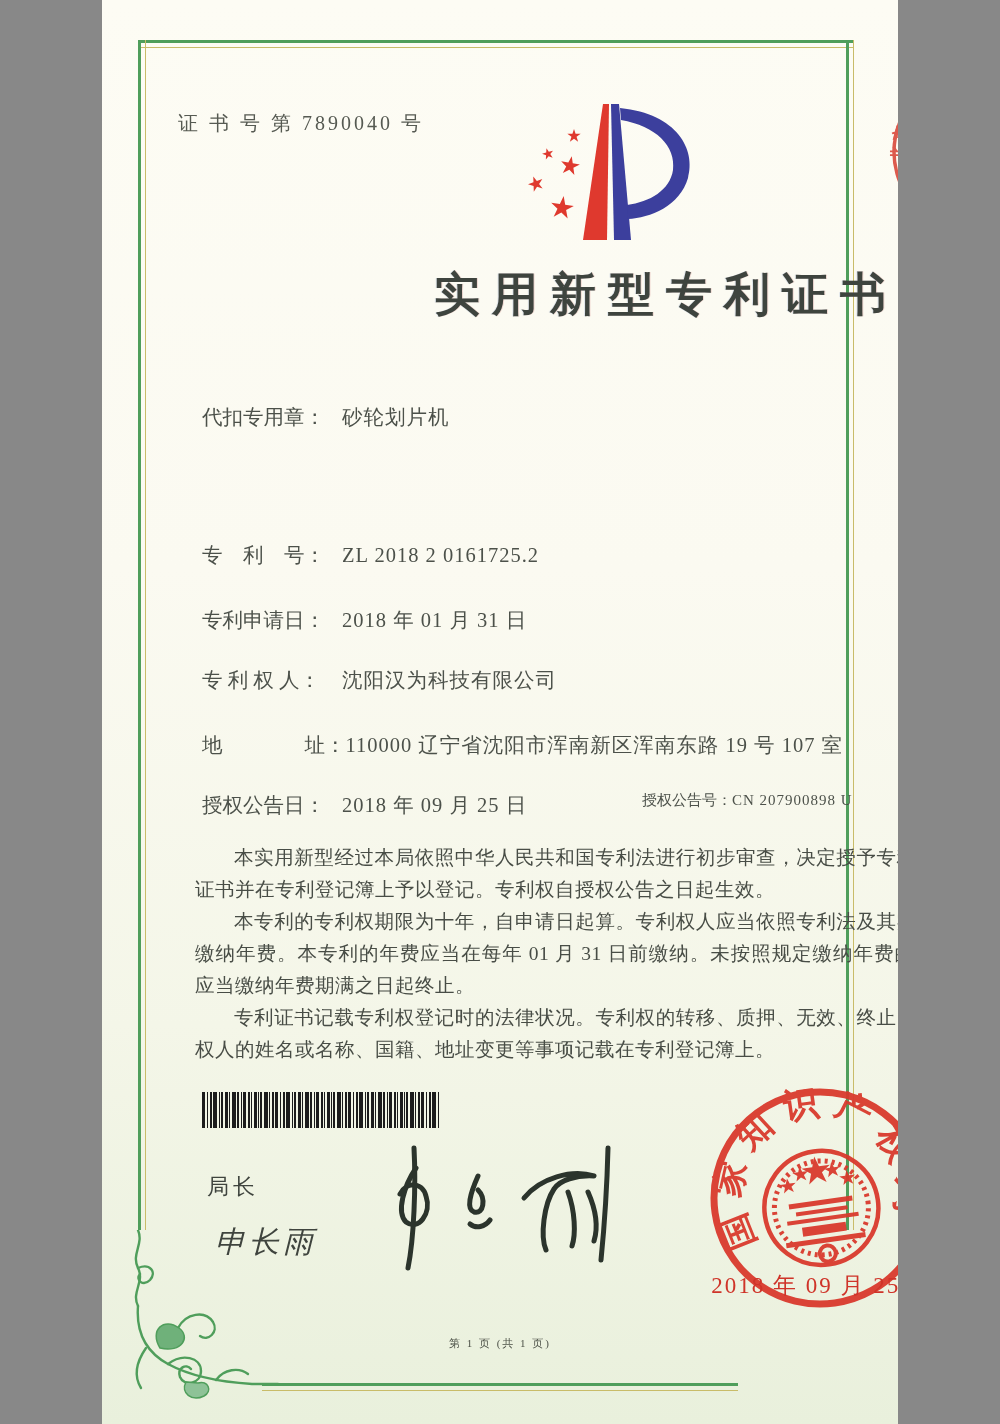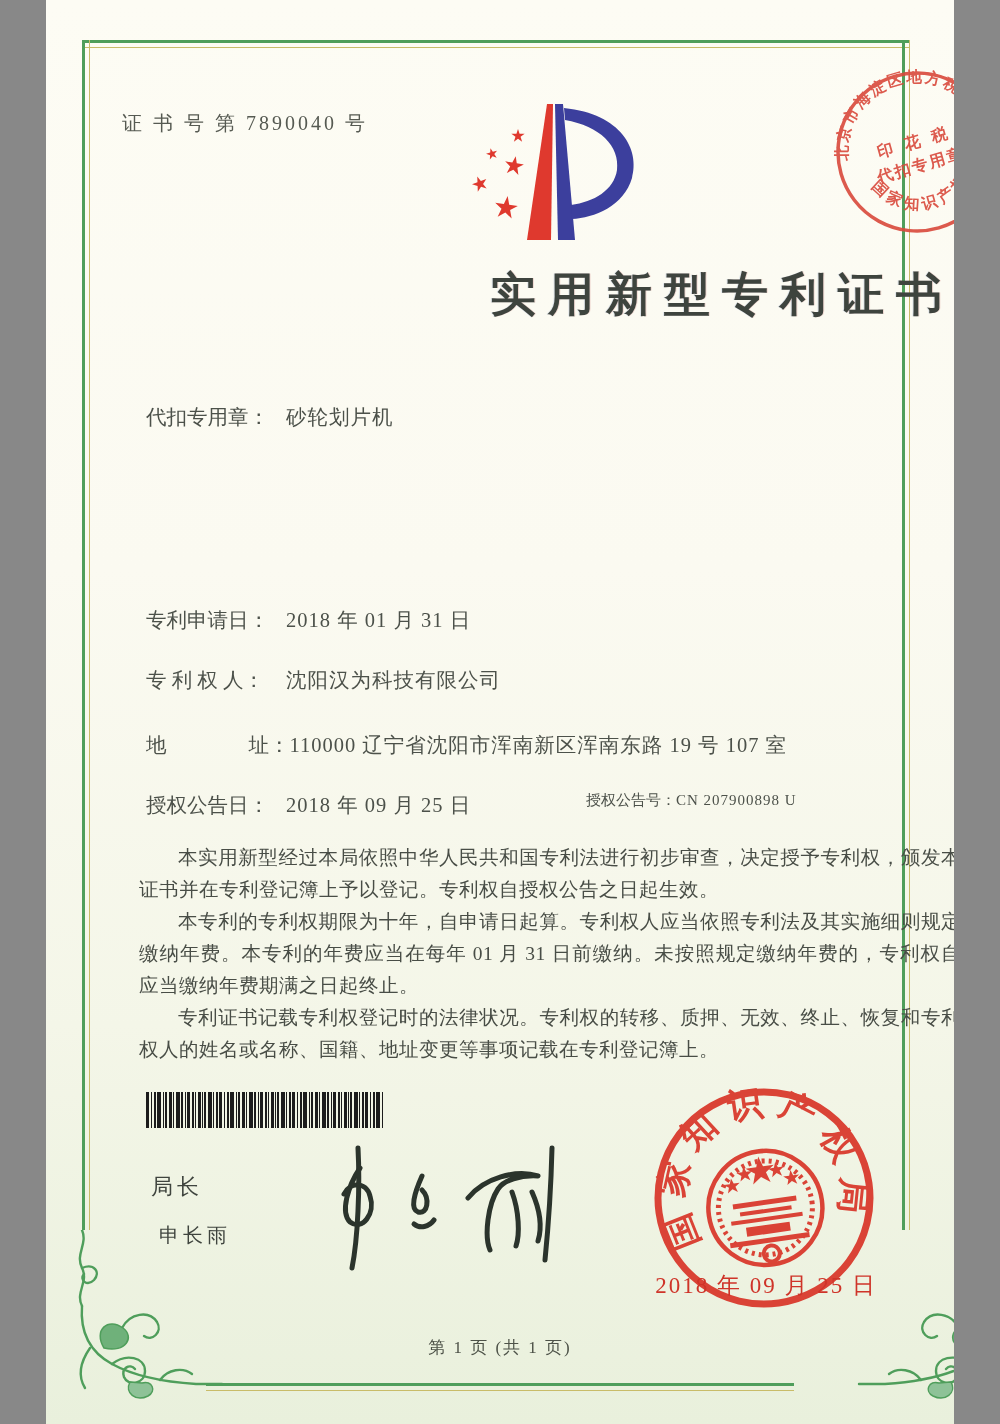--- a/index.html
+++ b/index.html
@@ -1,17 +1,17 @@
 <!DOCTYPE html>
 <html><head>
 <meta charset="utf-8">
 <style>
   html,body{margin:0;padding:0;background:#888;}
   .page{
-    position:relative;width:908px;height:1424px;margin:0 auto;overflow:hidden;
+    position:relative;width:796px;height:1424px;margin:0 auto;overflow:hidden;
     background:linear-gradient(180deg,#fdfcf4 0%,#fbfaf1 40%,#f4f6e8 72%,#e9f0dc 100%);
     font-family:"Liberation Serif","DejaVu Serif",serif;
   }
   
   .b-top{position:absolute;left:36px;right:44px;top:40px;height:4px;
     border-top:3px solid #4f9e5b;border-bottom:1px solid #c9bc69;}
   .b-left{position:absolute;left:36px;top:40px;bottom:194px;width:4px;
     border-left:3px solid #4f9e5b;border-right:1px solid #c9bc69;}
   .b-right{position:absolute;right:44px;top:40px;bottom:194px;width:4px;
     border-left:3px solid #4f9e5b;border-right:1px solid #c9bc69;}
@@ -31,26 +31,26 @@
   .flabel{display:inline-block;min-width:140px;}
   .fvalue{letter-spacing:1px;}
   .grant-no{position:absolute;left:540px;font-size:15px;color:#4c514a;white-space:nowrap;}
   
   .body-text{position:absolute;left:93px;top:842px;width:822px;}
   .body-text p{margin:0;text-indent:2em;text-align:justify;
     font-size:19.5px;line-height:32px;color:#484d46;letter-spacing:.5px;}
   
   .barcode{position:absolute;left:100px;top:1092px;}
   .signer-title{position:absolute;left:105px;top:1172px;font-size:22px;color:#3f443e;letter-spacing:4px;}
-  .signer-name{position:absolute;left:113px;top:1222px;font-size:20px;color:#3f443e;letter-spacing:4px;}
+  .signer-name{position:absolute;left:113px;top:1222px;font-size:30px;color:#3f443e;letter-spacing:4px;font-style:italic;}
   .signature{position:absolute;left:252px;top:1126px;}
   .seal-date{position:absolute;left:590px;top:1270px;width:260px;text-align:center;
     font-size:23px;color:#cf3429;letter-spacing:2px;}
   .footer{position:absolute;left:0;top:1336px;width:100%;text-align:center;
-    font-size:17px;color:#4d5248;letter-spacing:2px;}
+    font-size:11px;color:#4d5248;letter-spacing:2px;}
   .seal-tax{position:absolute;left:768px;top:52px;opacity:.9;}
   .seal-cnipa{position:absolute;left:578px;top:1068px;opacity:.94;}
 </style>
 </head>
 <body>
 
 <div class="page">
 
   <div class="b-top"></div>
   <div class="b-left"></div>
@@ -120,20 +120,23 @@
       <text font-size="15.5" letter-spacing="4" font-weight="bold">
         <textPath href="#taxArcB" startOffset="50%" text-anchor="middle">国家知识产权局</textPath>
       </text>
     </g>
   </svg>
 
   <div class="title">实用新型专利证书</div>
 
   <div class="frow" style="top:403px">
     <span class="flabel">代扣专用章：</span><span class="fvalue">砂轮划片机</span>
+  </div>
+  <div class="frow" style="top:541px">
+    <span class="flabel">专　利　号：</span><span class="fvalue">ZL 2018 2 0161725.2</span>
   </div>
   <div class="frow" style="top:606px">
     <span class="flabel">专利申请日：</span><span class="fvalue">2018 年 01 月 31 日</span>
   </div>
   <div class="frow" style="top:666px">
     <span class="flabel">专 利 权 人：</span><span class="fvalue">沈阳汉为科技有限公司</span>
   </div>
   <div class="frow" style="top:731px">
     <span class="flabel">地　　　　址：</span><span class="fvalue">110000 辽宁省沈阳市浑南新区浑南东路 19 号 107 室</span>
   </div>

